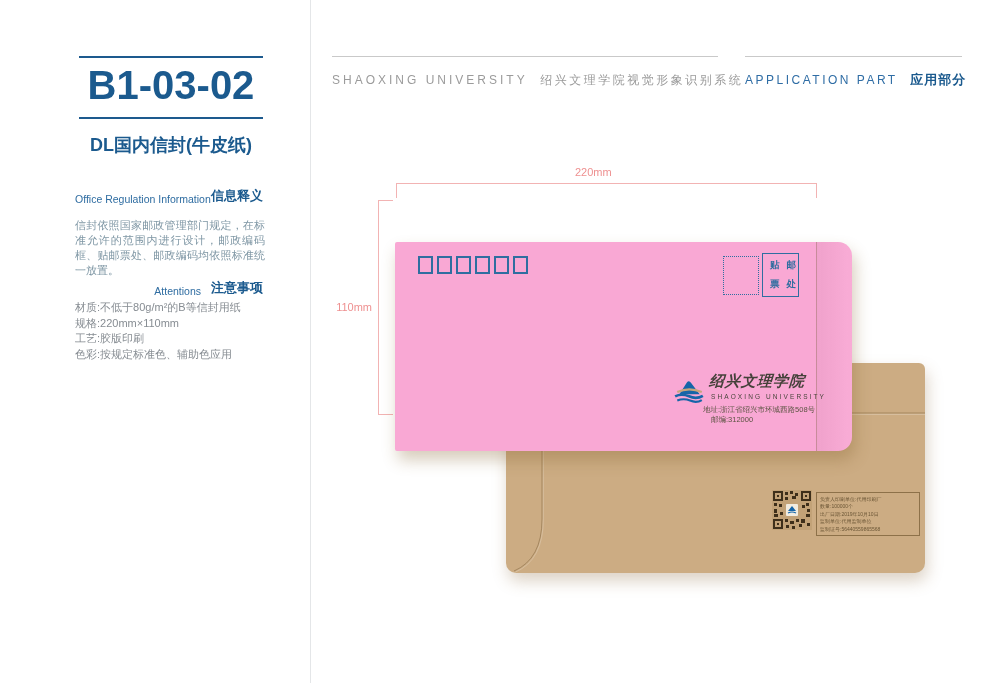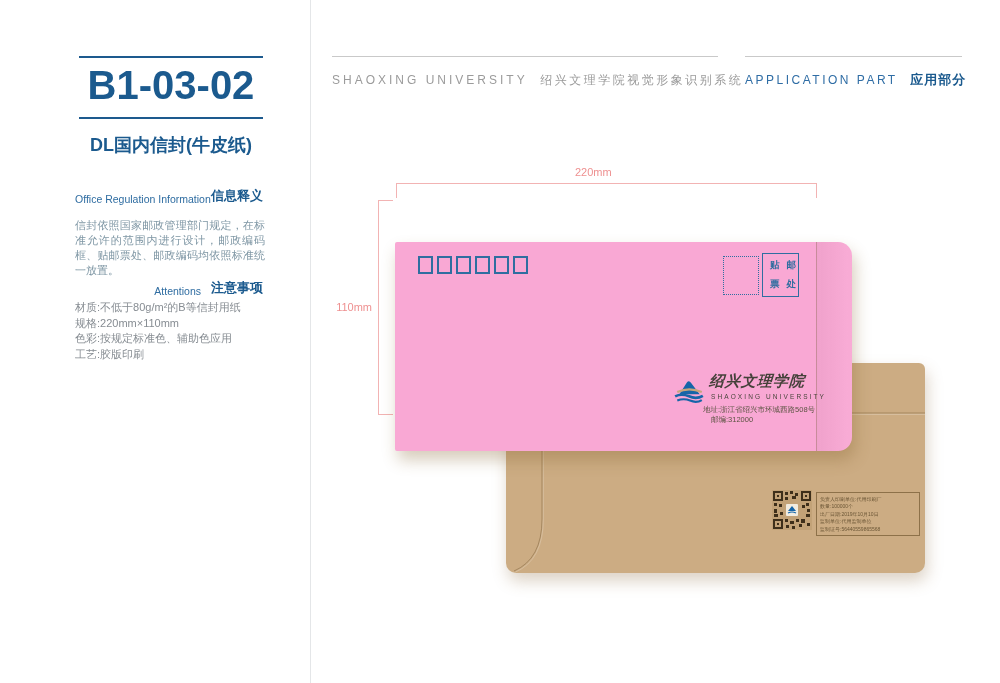--- a/index.html
+++ b/index.html
@@ -105,22 +105,22 @@
   </div>
   <p class="sidebar-body">信封依照国家邮政管理部门规定，在标准允许的范围内进行设计，邮政编码框、贴邮票处、邮政编码均依照标准统一放置。</p>
 
   <div class="sec-head sec2">
     <span class="en">Attentions</span>
     <span class="zh">注意事项</span>
   </div>
   <div class="spec-list">
     <div>材质:不低于80g/m²的B等信封用纸</div>
     <div>规格:220mm×110mm</div>
+    <div>工艺:胶版印刷</div>
     <div>色彩:按规定标准色、辅助色应用</div>
-    <div>工艺:胶版印刷</div>
   </div>
 
   <div class="h-line hl-center"></div>
   <div class="hdr-center">
     <span class="en">SHAOXING UNIVERSITY</span>
     <span class="zh">绍兴文理学院视觉形象识别系统</span>
   </div>
   <div class="h-line hl-right"></div>
   <div class="hdr-right">
     <span class="en">APPLICATION PART</span>

